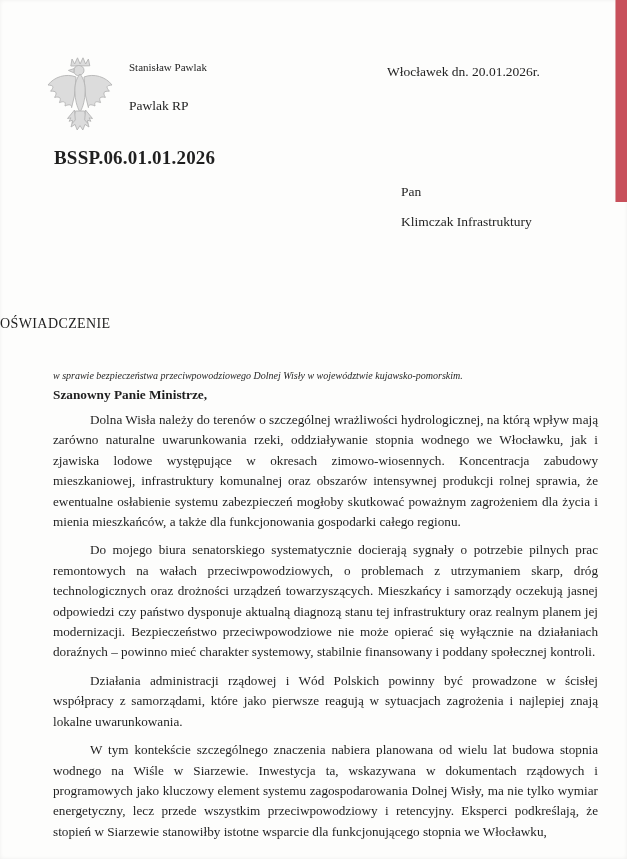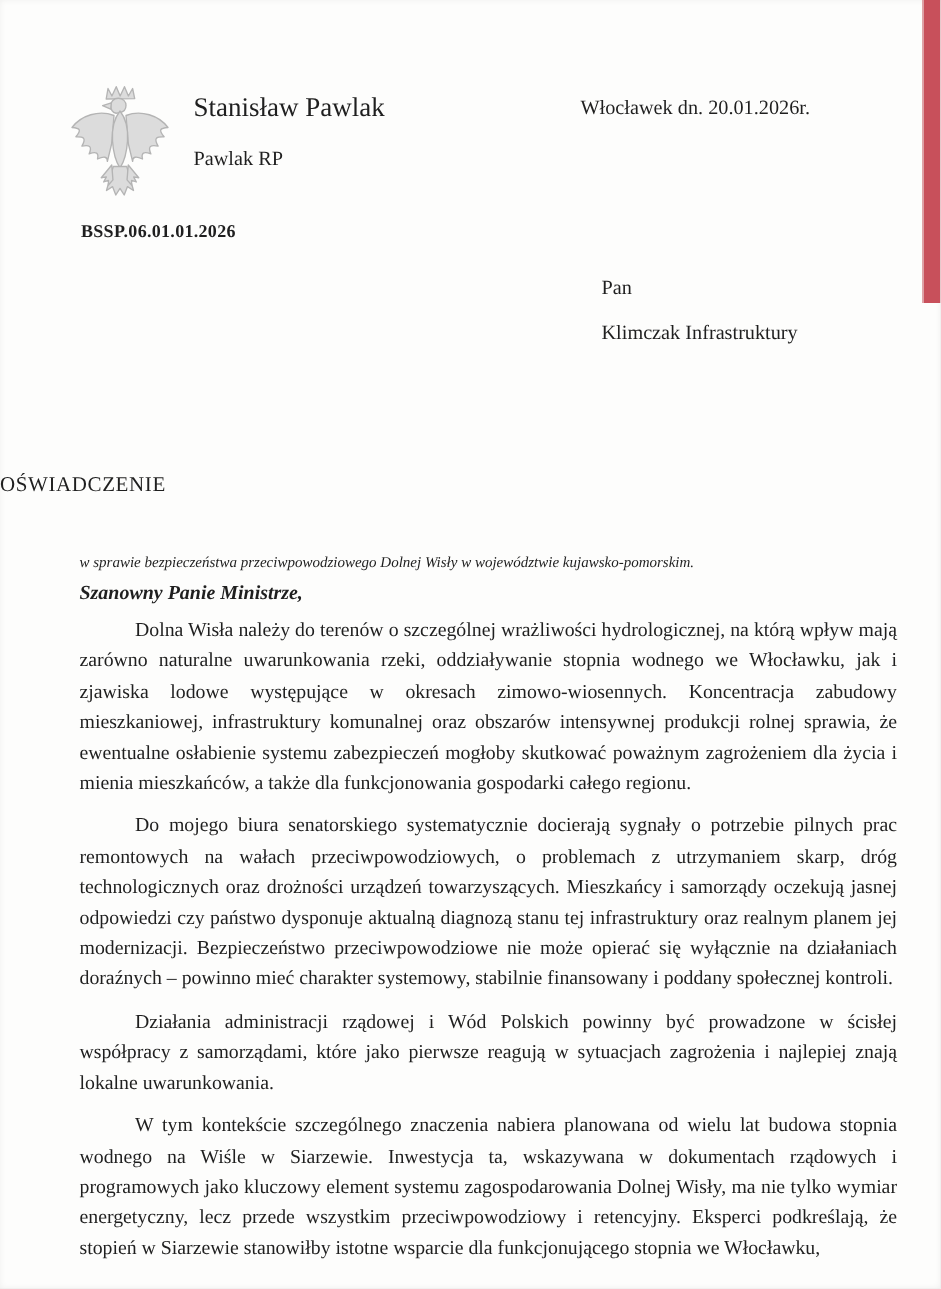--- a/index.html
+++ b/index.html
@@ -23,34 +23,34 @@
     background: #c8505b;
     border-left: 1px solid #dda0a5;
   }
   .emblem {
     position: absolute;
     left: 44px; top: 52px;
     width: 72px; height: 88px;
   }
   .sender-name {
     position: absolute; left: 129px; top: 61px;
-    font-size: 18px;
+    font-size: 11px;
     text-align: right;
   }
   .sender-title {
     position: absolute; left: 129px; top: 98px;
     font-size: 13.5px;
   }
   .place-date {
     position: absolute; left: 387px; top: 64px;
     font-size: 13.5px;
   }
   .ref-number {
     position: absolute; left: 54px; top: 147px;
-    font-size: 12px; font-weight: bold;
+    font-size: 19px; font-weight: bold;
     letter-spacing: 0.2px;
   }
   .recipient {
     position: absolute; left: 401px; top: 177px;
     font-size: 13.5px; font-weight: normal;
     line-height: 30px;
   }
   .doc-title {
     position: absolute; left: 0; top: 316px;
     width: 100%; 
@@ -59,21 +59,21 @@
   }
   .subject {
     position: absolute; left: 53px; top: 365px;
     width: 545px;
     font-size: 10px; line-height: 21px;
     text-align: justify;
     font-style: italic;
   }
   .greeting {
     position: absolute; left: 53px; top: 387px;
-    font-size: 13.3px; font-weight: bold; font-style: italic;
+    font-size: 13.3px; font-weight: bold; 
   }
   .letter-body {
     position: absolute; left: 53px; top: 410px;
     width: 545px;
     font-size: 13.2px; line-height: 20.4px;
     text-align: justify;
   }
   .letter-body p {
     margin: 0 0 8px 0;
     text-indent: 37px;

